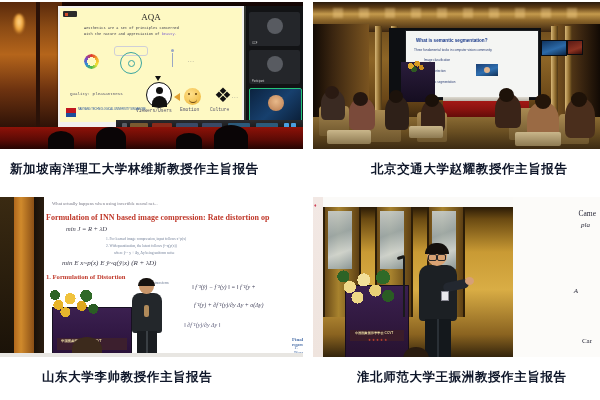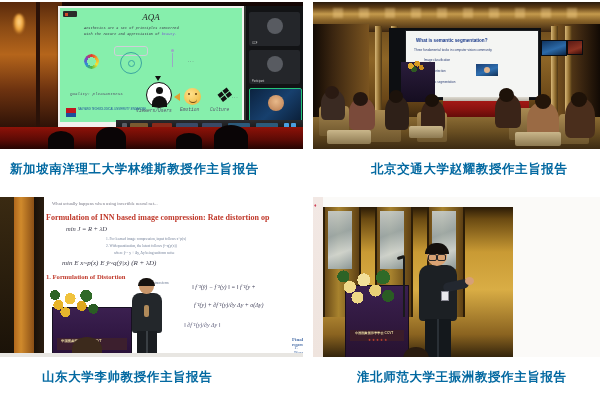--- a/index.html
+++ b/index.html
@@ -30,21 +30,21 @@
     position: absolute;
     overflow: hidden;
     background: #1a0d06;
   }
 
   .caption {
     position: absolute;
     font-family: "Liberation Serif", "DejaVu Serif", serif;
     font-size: 12.5px;
     font-weight: bold;
-    color: #0369a1;
+    color: #0f172a;
     letter-spacing: 0.6px;
     white-space: nowrap;
     line-height: 1;
   }
 
   
   #photo-1 { left: 0px; top: 2px; width: 303px; height: 147px; }
   .hall-dark {
     position: absolute; inset: 0;
     background:
@@ -63,21 +63,21 @@
   .p1-doorframe {
     position: absolute; left: 36px; top: 0; width: 4px; height: 125px;
     background: #2b1208;
   }
   .p1-screen {
     position: absolute; left: 58px; top: 4px; width: 186px; height: 126px;
     background: #f2f1ee;
     box-shadow: 0 0 2px rgba(0,0,0,.5);
     border-right: 2px solid #30332f;
   }
-  .p1-screen-inner { position: absolute; inset: 2px 2px 10px 2px; background:#86efac;font-style:italic; }
+  .p1-screen-inner { position: absolute; inset: 2px 2px 10px 2px; background:#fef9c3; }
   .slide1-title {
     position: absolute; left: 0; right: 0; top: 4px;
     text-align: center; font-size: 9px; color: #262626;
     font-family: "Liberation Serif", serif;
   }
   .slide1-body {
     position: absolute; left: 24px; right: 12px; top: 18px;
     font-size: 3.6px; line-height: 1.55; color: #3a3a4a;
     font-family: "Liberation Mono", monospace;
   }
@@ -654,20 +654,27 @@
     <div class="caption" id="caption-3">山东大学李帅教授作主旨报告</div>
   </div>
 
   <div class="cell">
     <div class="photo" id="photo-4">
       <div class="p4-bg"></div>
       <div class="p4-pinkstrip">
         <div class="p4-pinklogo">♦</div>
       </div>
 
+      <div class="p4-slide">
+        <div class="s4-l1">Came</div>
+        <div class="s4-l2">pla</div>
+        <div class="s4-l3">A</div>
+        <div class="s4-l4">Car</div>
+        <div class="s4-icon"></div>
+      </div>
 
       <div class="p4-photo">
         <div class="p4-door" style="left:0;"></div>
         <div class="p4-glass" style="left:5px;"></div>
         <div class="p4-door" style="left:52px;"></div>
         <div class="p4-glass" style="left:57px;"></div>
         <div class="p4-door" style="left:104px;"></div>
         <div class="p4-glass" style="left:109px;"></div>
 
         <div class="p4-podium">

